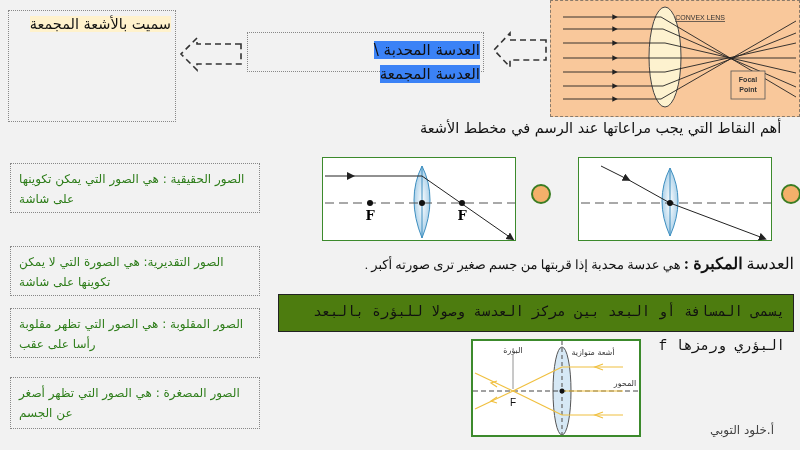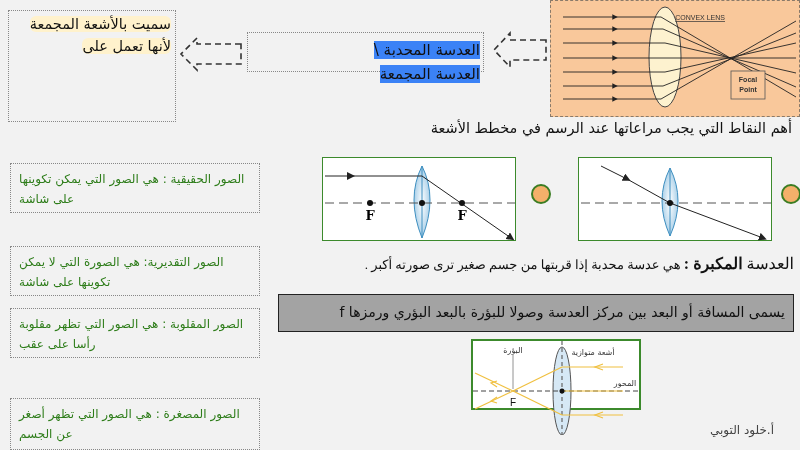--- a/index.html
+++ b/index.html
@@ -13,21 +13,21 @@
   .abs { position: absolute; }
 
   
   #note-box {
     left: 8px; top: 10px; width: 168px; height: 112px;
     border: 1px dotted #888;
     direction: rtl; text-align: right;
     font-size: 14.5px; line-height: 22px; color: #111;
     padding: 2px 4px 0 4px;
   }
-  #note-box span { background: #fff2cc; border-radius: 6px; }
+  #note-box span { background: #fff2cc; }
 
   
   #title-box {
     left: 247px; top: 32px; width: 237px; height: 40px;
     border: 1px dotted #888;
   }
   #title-text {
     left: 330px; top: 38px; width: 150px;
     direction: rtl; text-align: right;
     font-size: 15px; line-height: 24px; color: #111;
@@ -37,21 +37,21 @@
 
   
   #convex-img {
     left: 550px; top: 0; width: 250px; height: 117px;
     background: #f9c89b;
     border: 1px dashed #8a7a6a;
   }
 
   #subhead {
     left: 420px; top: 120px; width: 372px;
-    text-align: right; font-size: 14.5px; color: #111;
+    text-align: left; font-size: 14.5px; color: #111;
   }
 
   .diagram-box {
     background: #fff; border: 1.5px solid #3c8a2c;
   }
   .dot-circle {
     width: 20px; height: 20px; border-radius: 50%;
     background: #f4b06a; border: 2px solid #3b7d23;
   }
 
@@ -59,44 +59,43 @@
     left: 282px; top: 254px; width: 512px;
     text-align: right; font-size: 13px; color: #111;
     white-space: nowrap;
     font-family: Liberation Serif, serif;
   }
   #magnifier-line .term { font-size: 16px; }
   #magnifier-line .term b { font-size: 16px; }
 
   #focal-def {
     left: 278px; top: 294px; width: 516px; height: 38px;
-    background: #a3a3a3; border: 1.5px solid #222;
+    background: #4d7c0f; border: 1.5px solid #222;
     text-align: right; font-size: 14px; line-height: 34px;
-    padding-right: 8px; color: #111;
+    padding-right: 8px; color: #111; font-family: Liberation Mono, monospace;
   }
 
   .def-box {
     left: 10px; width: 250px;
     border: 1px dotted #888;
     text-align: left; direction: rtl;
     font-size: 12px; line-height: 20px; color: #2e7d1a;
     padding: 5px 8px 4px 8px;
   }
 
   #author {
     left: 690px; top: 423px; width: 104px;
     text-align: center; font-size: 12px; color: #444;
   }
 </style>
 </head>
 <body>
 
 <div id="note-box" class="abs">
   <div><span>سميت بالأشعة المجمعة</span></div>
-  <div><span>لأنها تعمل على</span></div>
 </div>
 
 <svg class="abs" style="left:175px;top:36px;" width="70" height="36">
   <g fill="none" stroke="#333" stroke-width="1.6" stroke-dasharray="6,4">
     <path d="M66 8 L22 8 L22 2 L6 18 L22 34 L22 28 L66 28 Z"></path>
   </g>
 </svg>
 
 <div id="title-box" class="abs"></div>
 <div id="title-text" class="abs">
@@ -196,21 +195,21 @@
   </svg>
 </div>
 <div class="abs dot-circle" style="left:781px;top:184px;"></div>
 
 <div id="magnifier-line" class="abs">
   <span class="term"><span>العدسة </span><b>المكبرة :</b></span><span> هي عدسة محدبة إذا قربتها من جسم صغير ترى صورته أكبر .</span>
 </div>
 
 <div id="focal-def" class="abs">يسمى المسافة أو البعد بين مركز العدسة وصولا للبؤرة بالبعد البؤري ورمزها f</div>
 
-<div class="abs diagram-box" style="left:471px;top:339px;width:170px;height:71px;border-width:2px;">
+<div class="abs diagram-box" style="left:471px;top:339px;width:170px;height:98px;border-width:2px;">
   <svg width="166" height="94">
     <ellipse cx="89" cy="50" rx="9" ry="44" fill="#d6e8f5" stroke="#555" stroke-width="1"></ellipse>
     <line x1="89" y1="0" x2="89" y2="94" stroke="#666" stroke-width="1.2" stroke-dasharray="4,3"></line>
     <line x1="0" y1="50" x2="166" y2="50" stroke="#444" stroke-width="1" stroke-dasharray="5,3"></line>
     <g stroke="#f0c040" stroke-width="1.2" fill="none">
       <line x1="150" y1="26" x2="89" y2="26"></line>
       <line x1="150" y1="50" x2="89" y2="50"></line>
       <line x1="150" y1="74" x2="89" y2="74"></line>
       <line x1="89" y1="26" x2="40" y2="50"></line>
       <line x1="89" y1="74" x2="40" y2="50"></line>
@@ -226,15 +225,15 @@
     <text x="40" y="12" text-anchor="middle" font-size="8" fill="#333" font-family="DejaVu Sans, sans-serif">البؤرة</text>
     <text x="120" y="14" text-anchor="middle" font-size="8" fill="#333" font-family="DejaVu Sans, sans-serif">أشعة متوازية</text>
     <text x="152" y="45" text-anchor="middle" font-size="8" fill="#333" font-family="DejaVu Sans, sans-serif">المحور</text>
     <text x="40" y="65" text-anchor="middle" font-size="10" fill="#111" font-family="Liberation Sans, sans-serif">F</text>
   </svg>
 </div>
 
 <div class="abs def-box" style="top:163px;height:50px;">الصور الحقيقية : هي الصور التي يمكن تكوينها على شاشة</div>
 <div class="abs def-box" style="top:246px;height:50px;">الصور التقديرية: هي الصورة التي لا يمكن تكوينها على شاشة</div>
 <div class="abs def-box" style="top:308px;height:50px;">الصور المقلوبة : هي الصور التي تظهر مقلوبة رأسا على عقب</div>
-<div class="abs def-box" style="top:398px;height:52px;">الصور المصغرة : هي الصور التي تظهر أصغر عن الجسم</div>
+<div class="abs def-box" style="top:377px;height:52px;">الصور المصغرة : هي الصور التي تظهر أصغر عن الجسم</div>
 
 <div id="author" class="abs">أ.خلود التوبي</div>
 
 </body></html>

